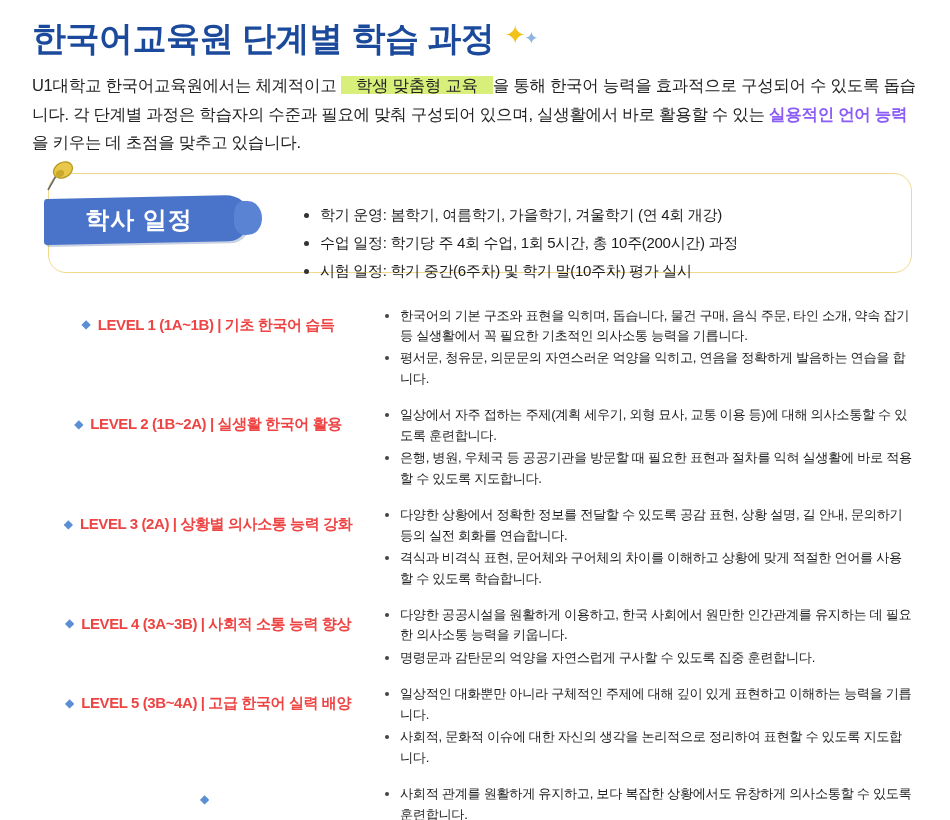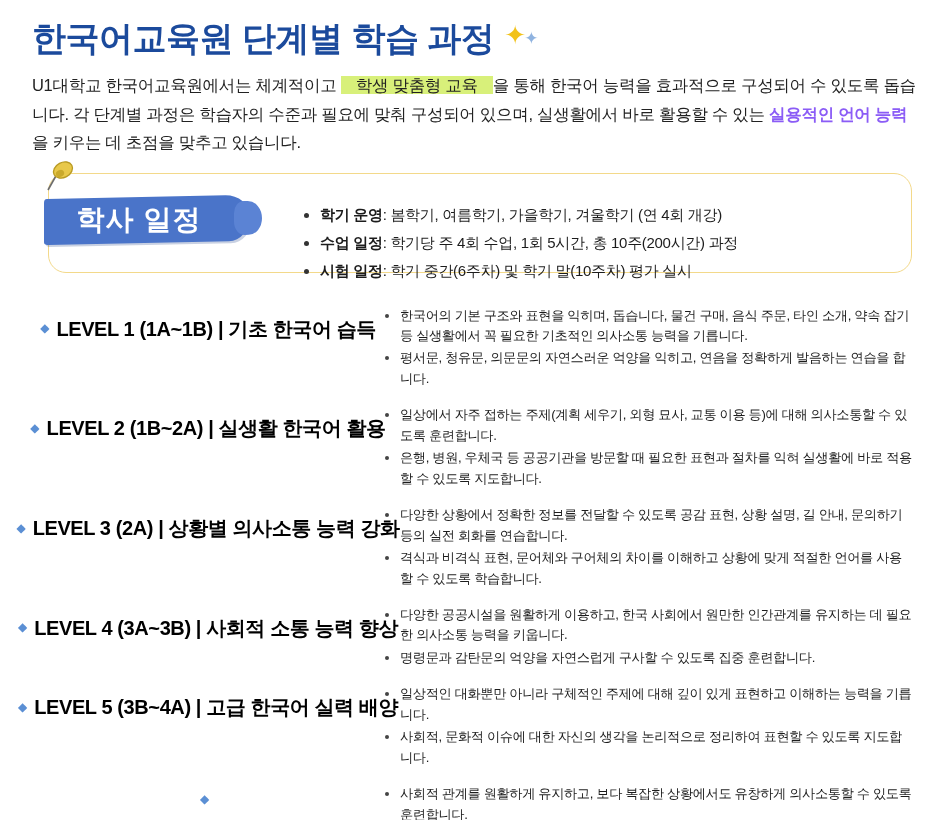--- a/index.html
+++ b/index.html
@@ -108,21 +108,21 @@
   }
   .ribbon-label {
     position: absolute;
     left: 0;
     top: 0;
     width: 206px;
     height: 46px;
     line-height: 46px;
     text-align: center;
     color: #ffffff;
-    font-size: 28px;
+    font-size: 24px;
     font-weight: bold;
     letter-spacing: 1px;
   }
   .pin {
     position: absolute;
     left: 8px;
     top: -14px;
     width: 34px;
     height: 34px;
   }
@@ -134,21 +134,21 @@
   }
   .schedule-list li {
     list-style: disc;
     font-size: 15px;
     line-height: 1.6;
     color: #1c1c1c;
     margin-bottom: 4px;
     letter-spacing: -0.3px;
   }
   .schedule-list li::marker { color: #333; }
-  .sch-label { font-weight: bold; text-align: center; }
+  .sch-label { font-weight: normal; text-align: center; }
 
   
   .levels {
     margin: 0 4px 0 6px;
   }
   .level-row {
     display: flex;
     align-items: flex-start;
     padding: 7px 0 7px 0;
   }
@@ -162,23 +162,23 @@
   }
   .diamond {
     color: #5b8fd4;
     font-size: 12px;
     margin-right: 7px;
     line-height: 1;
     position: relative;
     top: -1px;
   }
   .level-title {
-    font-size: 20px;
+    font-size: 15px;
     font-weight: bold;
-    color: #000000;
+    color: #ef4444;
     letter-spacing: -0.4px;
     white-space: nowrap;
   }
   .level-right {
     flex: 1 1 auto;
     padding-right: 6px;
   }
   .level-right ul {
     margin: 0;
     padding-left: 16px;

